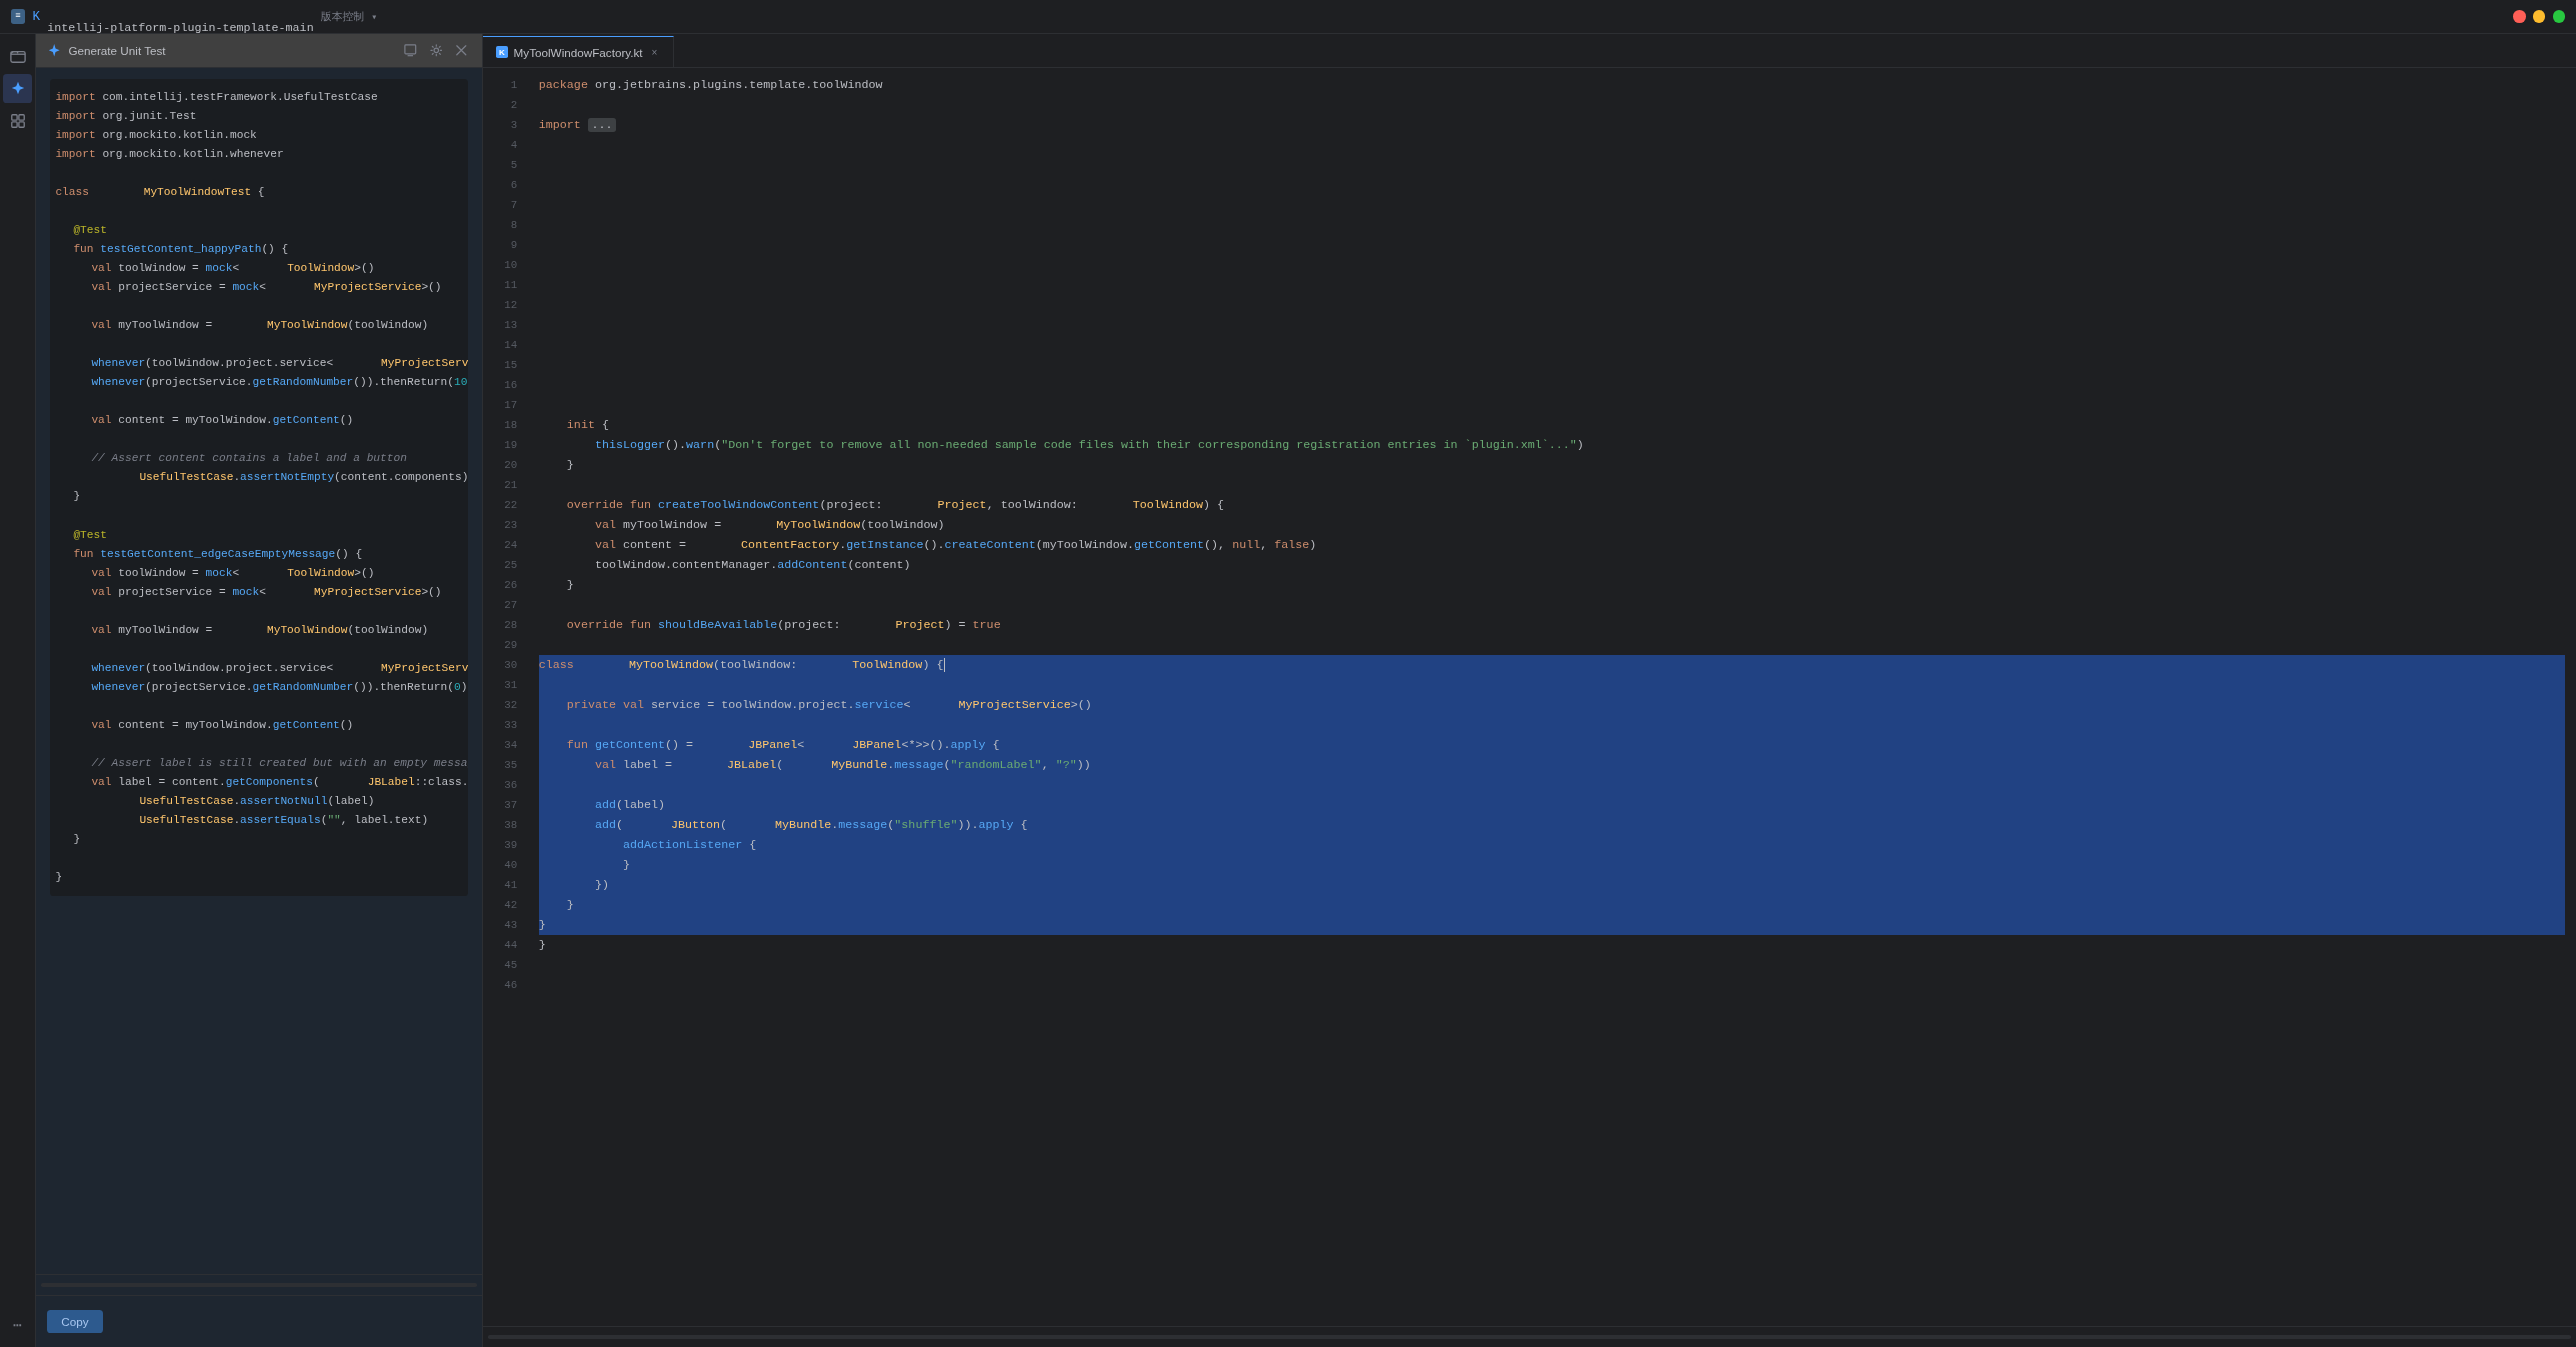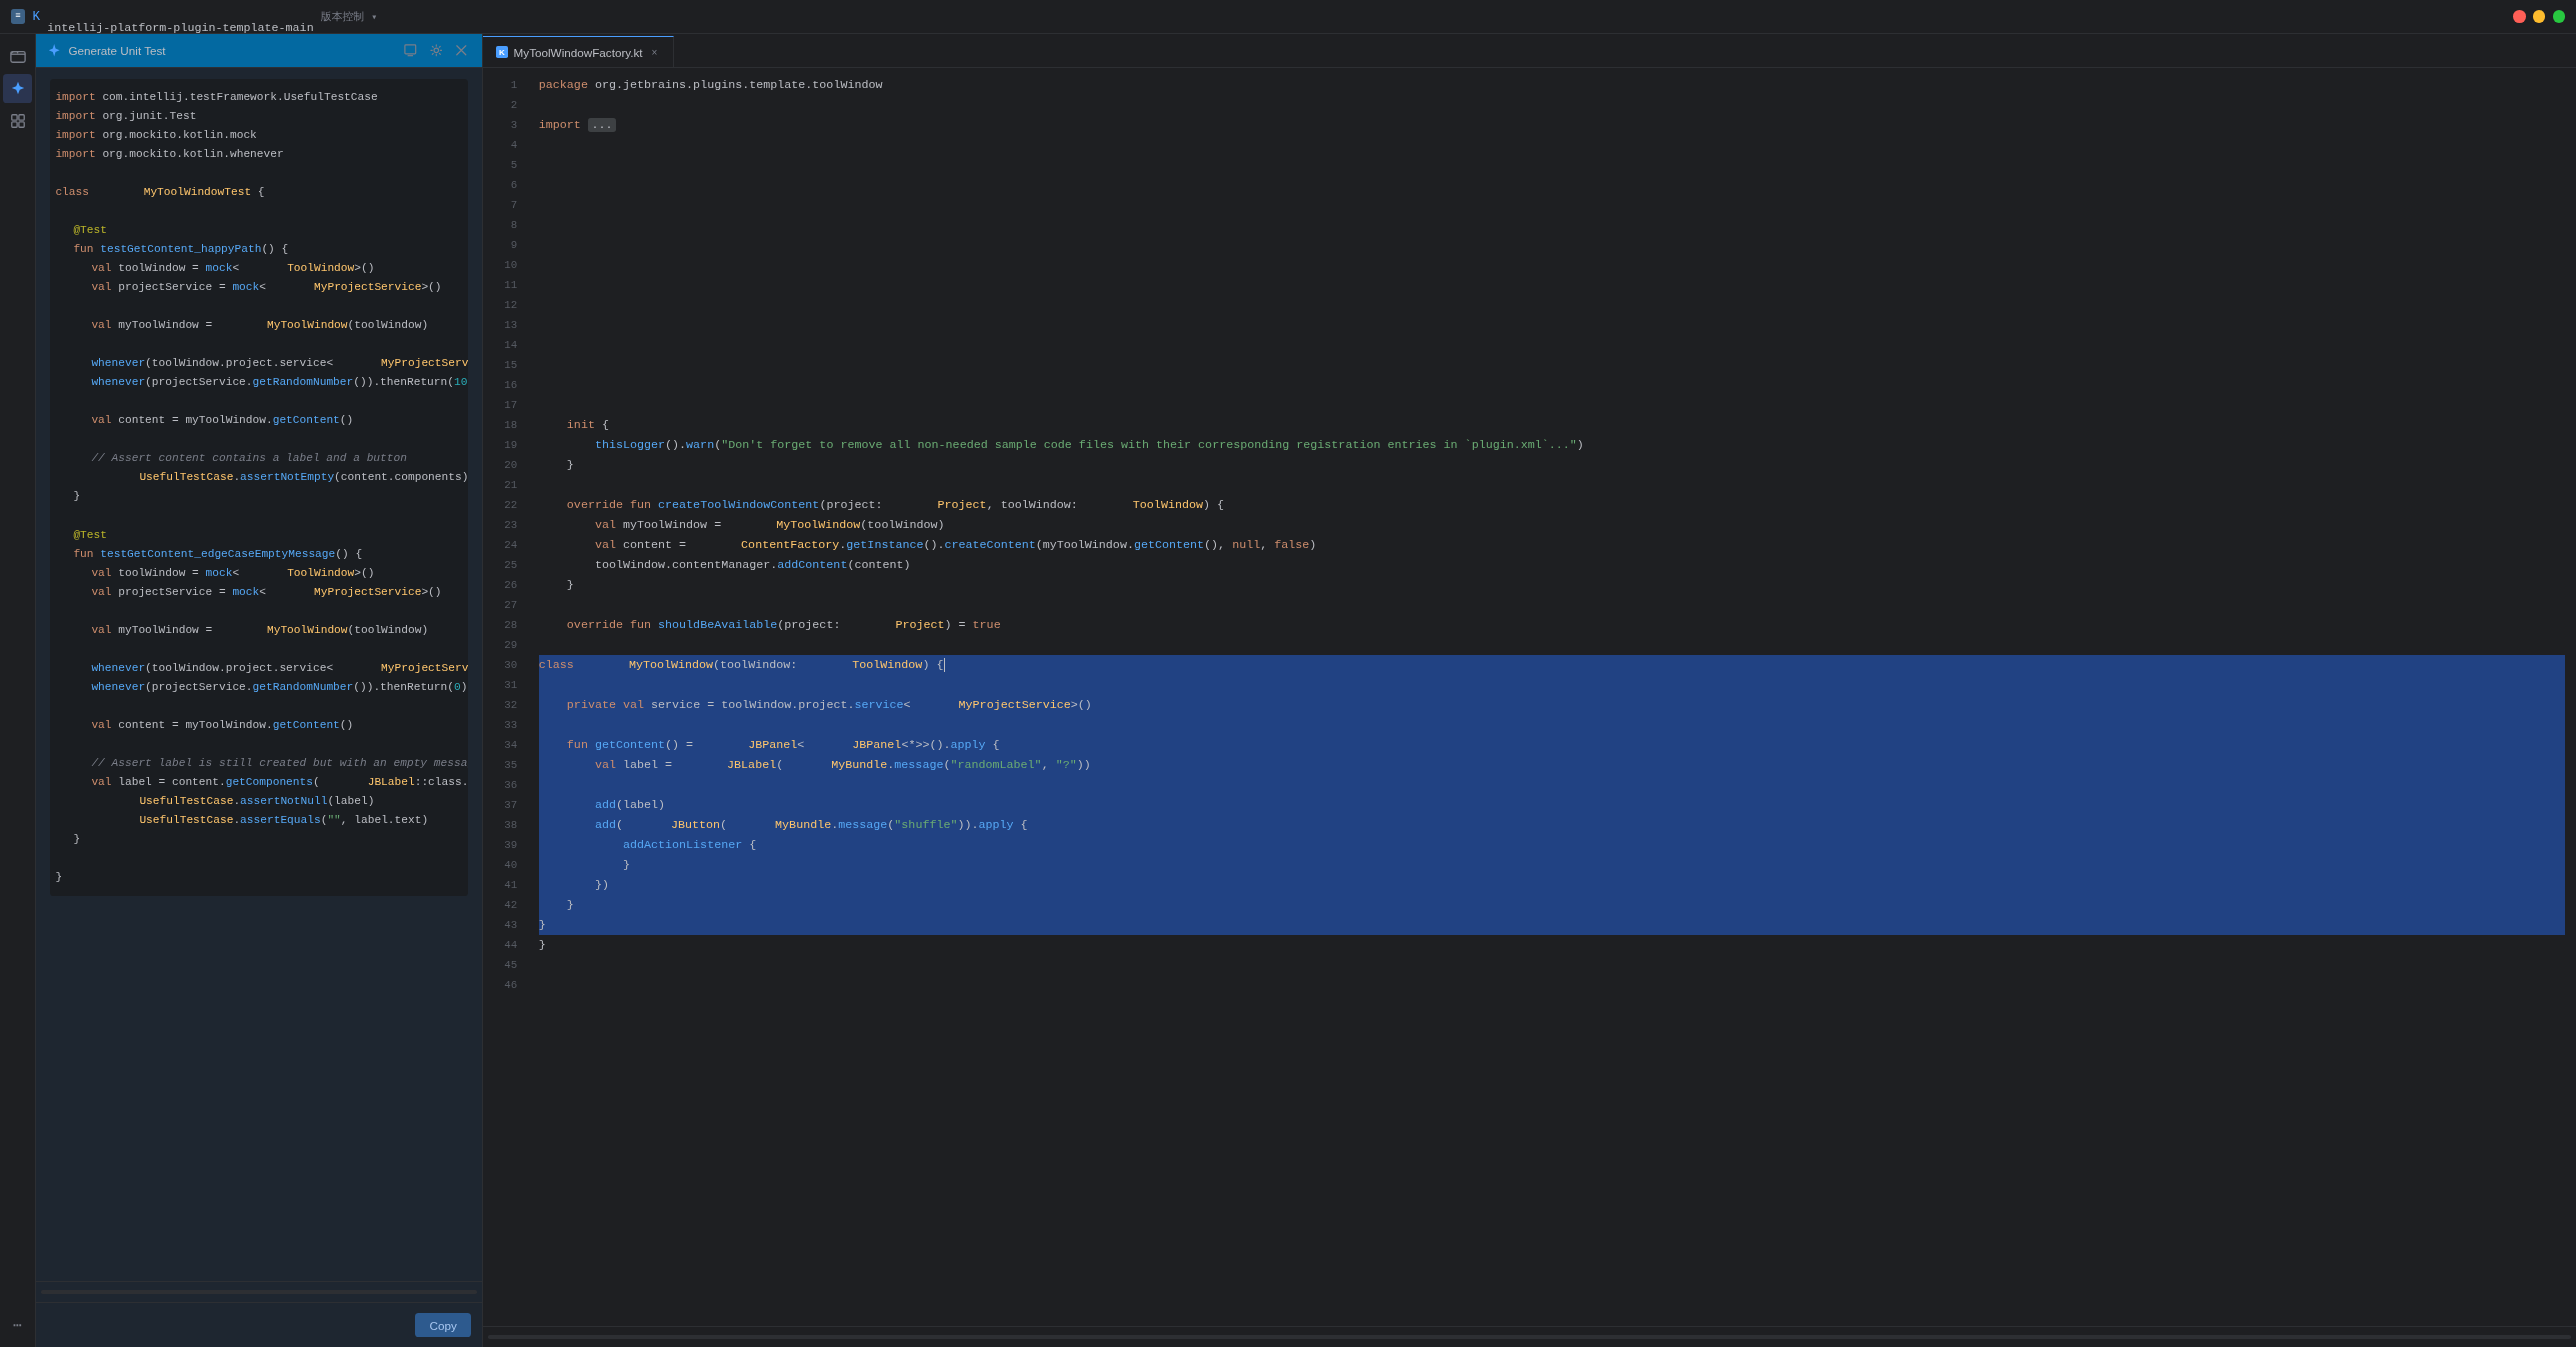--- a/index.html
+++ b/index.html
@@ -82,21 +82,21 @@
     
     .ai-panel {
       width: 447px;
       background: #1e2630;
       display: flex;
       flex-direction: column;
       border-right: 0.9px solid #2d2f33;
     }
     .ai-panel-header {
       height: 34px;
-      background: #0369a1;
+      background: #404040;
       display: flex;
       align-items: center;
       padding: 0 10.8px;
       gap: 5px;
       border-bottom: 0.9px solid #2d2f33;
       justify-content: space-between;
     }
     .ai-panel-title {
       color: #bcbec4;
       font-size: 11.7px;
@@ -143,24 +143,24 @@
 
     .code-line {
       display: block;
       white-space: pre;
       line-height: 1.7;
     }
     .indent1 { padding-left: 18px; }
     .indent2 { padding-left: 36px; }
 
     .ai-panel-footer {
-      height: 45px;
-      display: flex;
-      align-items: center;
-      justify-content: flex-end;
+      height: 52px;
+      display: flex;
+      align-items: center;
+      justify-content: flex-start;
       padding: 0 10.8px;
       border-top: 0.9px solid #2d2f33;
     }
     .copy-btn {
       background: #2d5a8e;
       color: #a8c7f0;
       border: none;
       border-radius: 3.6px;
       padding: 5.4px 14.4px;
       font-size: 11.7px;

